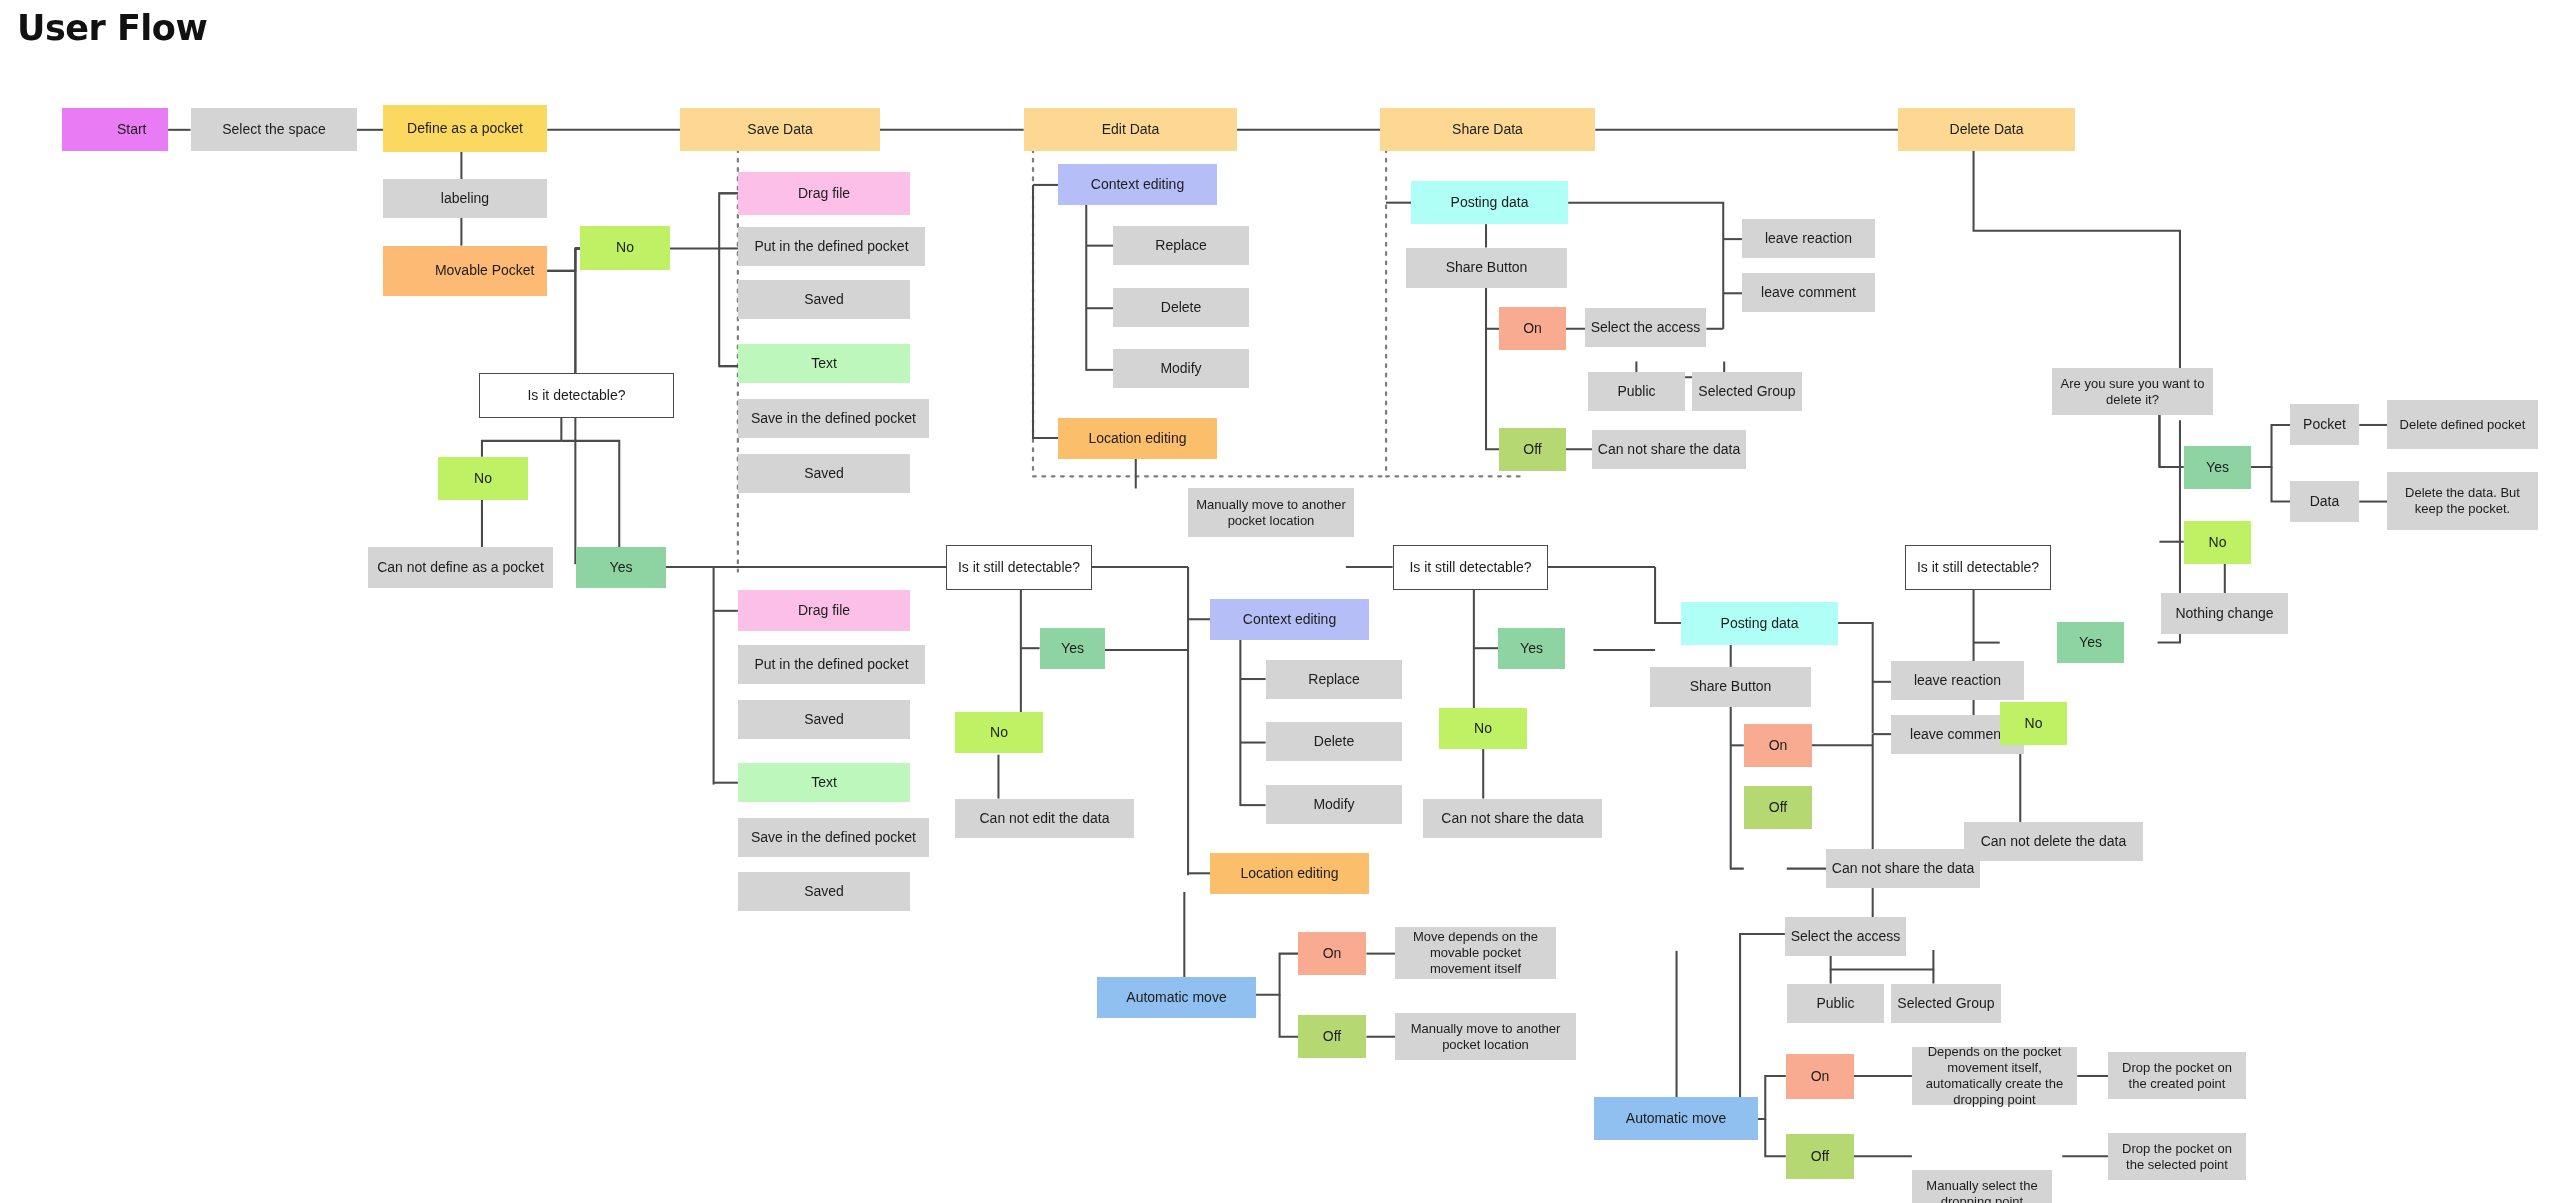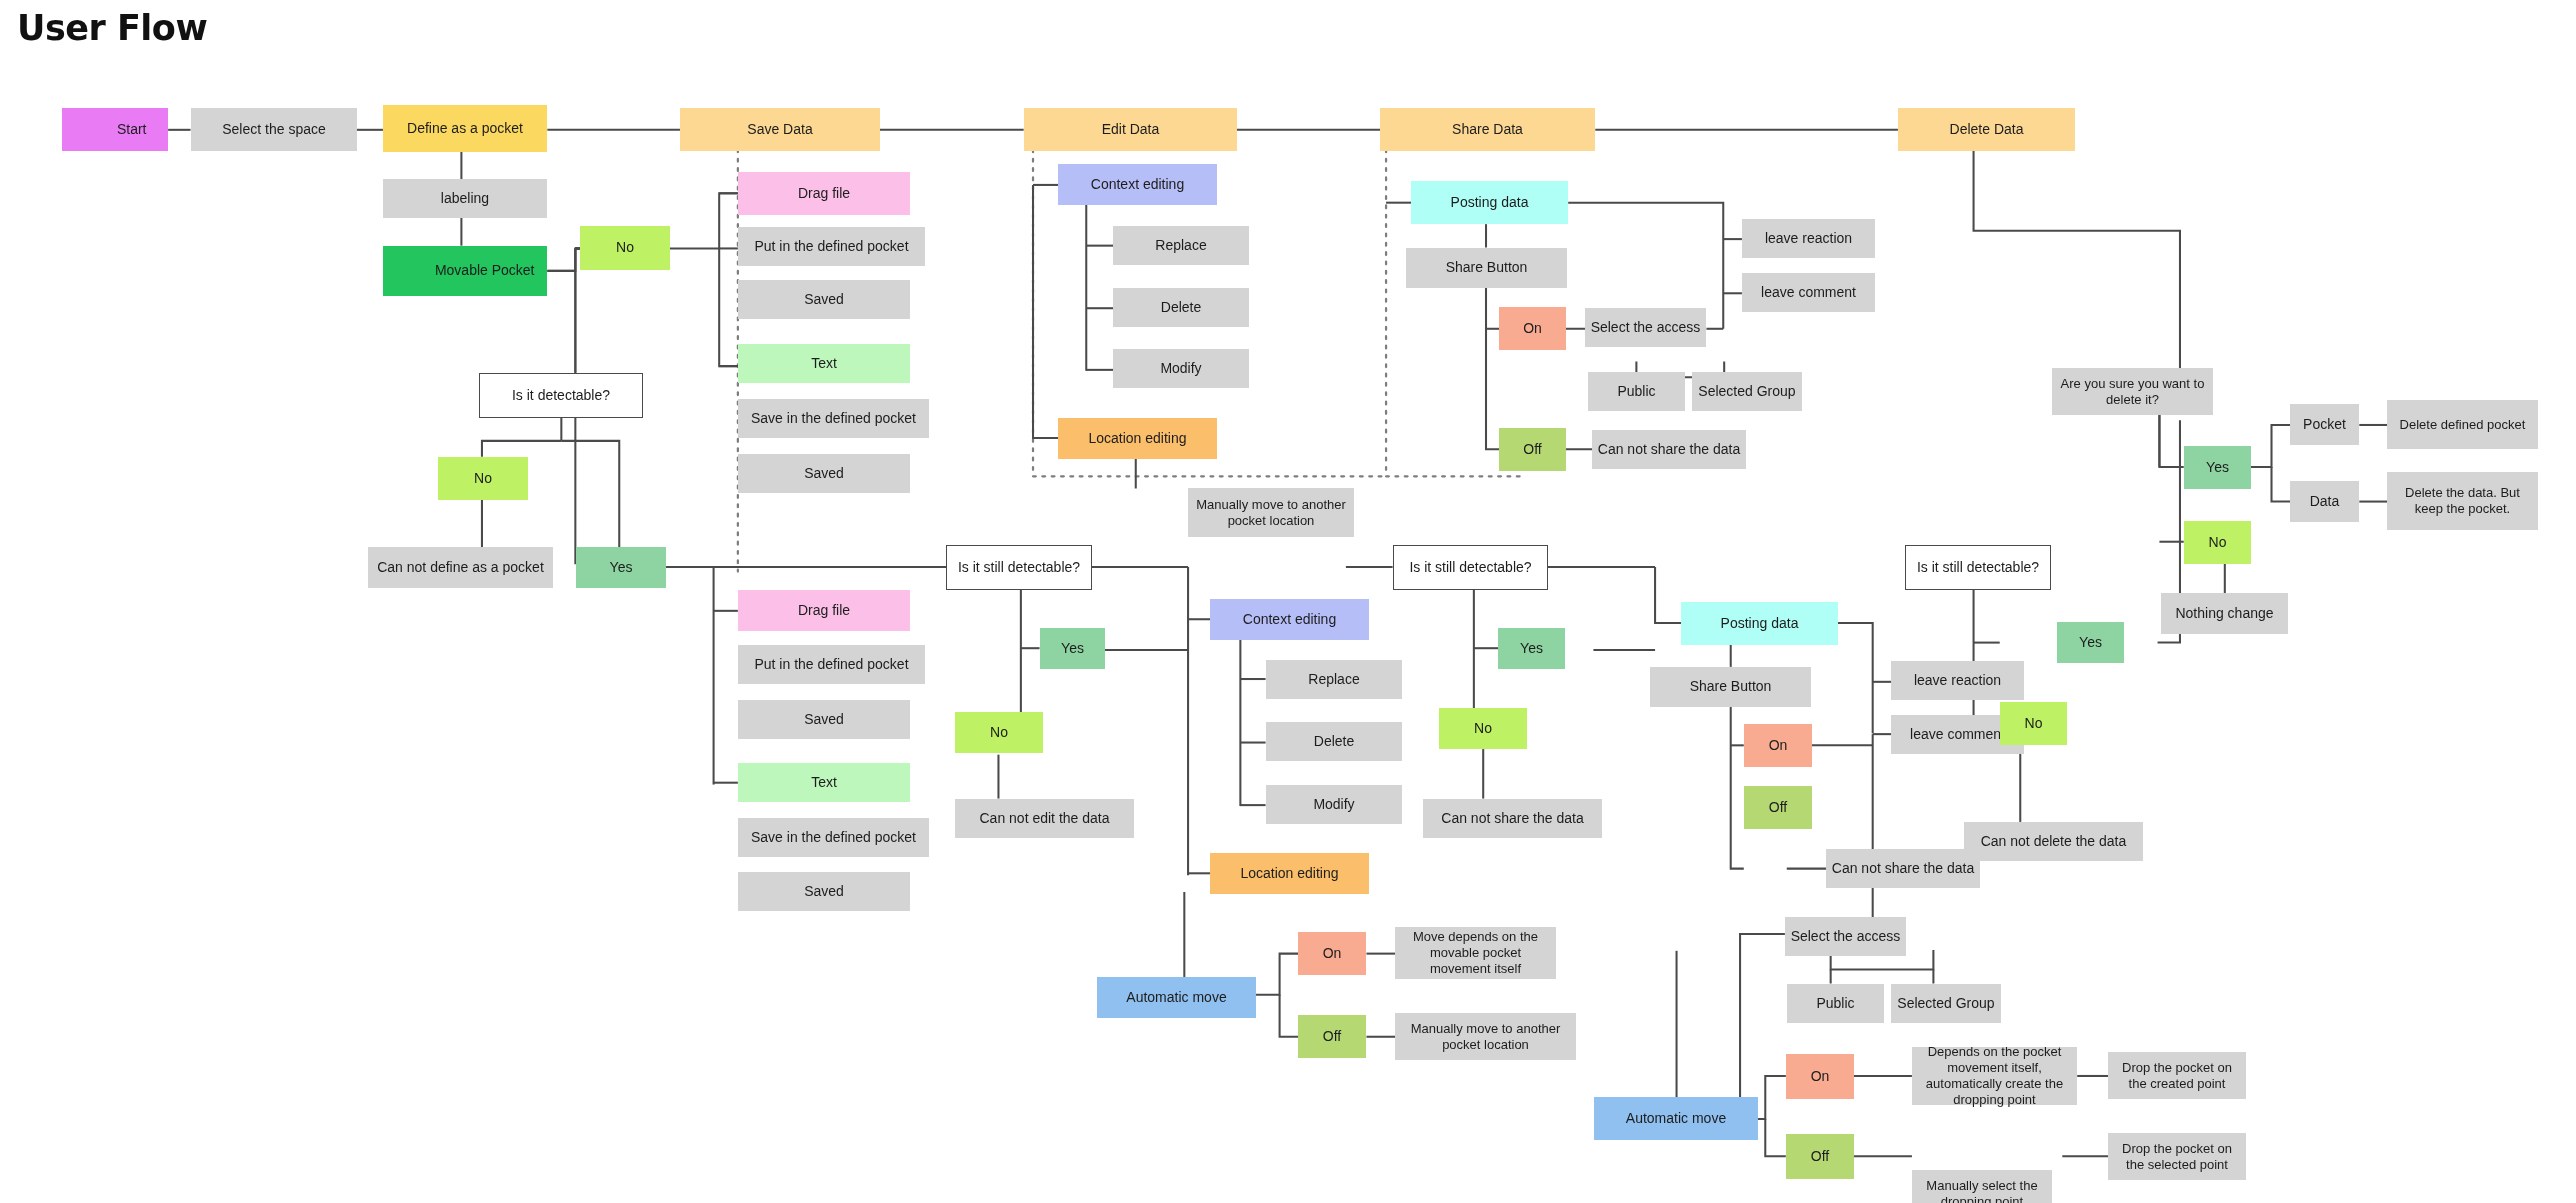--- a/index.html
+++ b/index.html
@@ -40,21 +40,21 @@
     padding: 1.9px 5.6px;
     color: #1d1d1d;
     z-index: 3;
   }
   .node.small { font-size: 13px; }
   .c-gray    { background: #d4d4d4; }
   .c-purple  { background: #e97bf5; padding-left: 39px; }
   .c-yellow  { background: #fbd860; }
   .c-orange  { background: #fcd893; }
   .c-orange2 { background: #fbbe6a; }
-  .c-red     { background: #22c55e; padding-left: 45px; }
+  .c-red     { background: #fdba74; padding-left: 45px; }
   .c-salmon  { background: #f9ab92; }
   .c-blue    { background: #bef264; }
   .c-blue2   { background: #8fc0f0; }
   .c-green   { background: #8ed4a2; }
   .c-green2  { background: #b5d873; }
   .c-mint    { background: #bdf7bb; }
   .c-pink    { background: #fcc0e8; }
   .c-cyan    { background: #affff7; }
   .c-lav     { background: #b6bef7; }
   .c-white   { background: #ffffff; border: 1.9px solid #4a4a4a; }
@@ -239,21 +239,21 @@
     <line x1="2163" y1="775" x2="2163" y2="880"></line>
     <line x1="2312" y1="436" x2="2312" y2="500"></line>
   </svg>
 
   <div class="node c-purple" style="left:62px;  top:108px;  width:106px; height:43px;">Start</div>
   <div class="node c-gray" style="left:191px; top:108px; width:166px; height:43px;">Select the space</div>
   <div class="node c-yellow" style="left:383px; top:105px; width:164px; height:47px;">Define as a pocket</div>
   <div class="node c-gray" style="left:383px; top:179px; width:164px; height:39px;">labeling</div>
   <div class="node c-red" style="left:383px; top:246px; width:164px; height:50px;">Movable Pocket</div>
   <div class="node c-blue" style="left:580px; top:226px; width:90px; height:44px;">No</div>
-  <div class="node c-white" style="left:479px; top:373px; width:164px; height:45px;">Is it detectable?</div>
+  <div class="node c-white" style="left:479px; top:373px; width:195px; height:45px;">Is it detectable?</div>
   <div class="node c-blue" style="left:438px; top:457px; width:90px; height:43px;">No</div>
   <div class="node c-gray" style="left:368px; top:547px; width:185px; height:41px;">Can not define as a pocket</div>
   <div class="node c-green" style="left:576px; top:547px; width:90px; height:41px;">Yes</div>
 
   <div class="node c-orange" style="left:680px; top:108px; width:200px; height:43px;">Save Data</div>
   <div class="node c-pink" style="left:738px; top:172px; width:172px; height:43px;">Drag file</div>
   <div class="node c-gray" style="left:738px; top:227px; width:187px; height:39px;">Put in the defined pocket</div>
   <div class="node c-gray" style="left:738px; top:280px; width:172px; height:39px;">Saved</div>
   <div class="node c-mint" style="left:738px; top:344px; width:172px; height:39px;">Text</div>
   <div class="node c-gray" style="left:738px; top:399px; width:191px; height:39px;">Save in the defined pocket</div>

